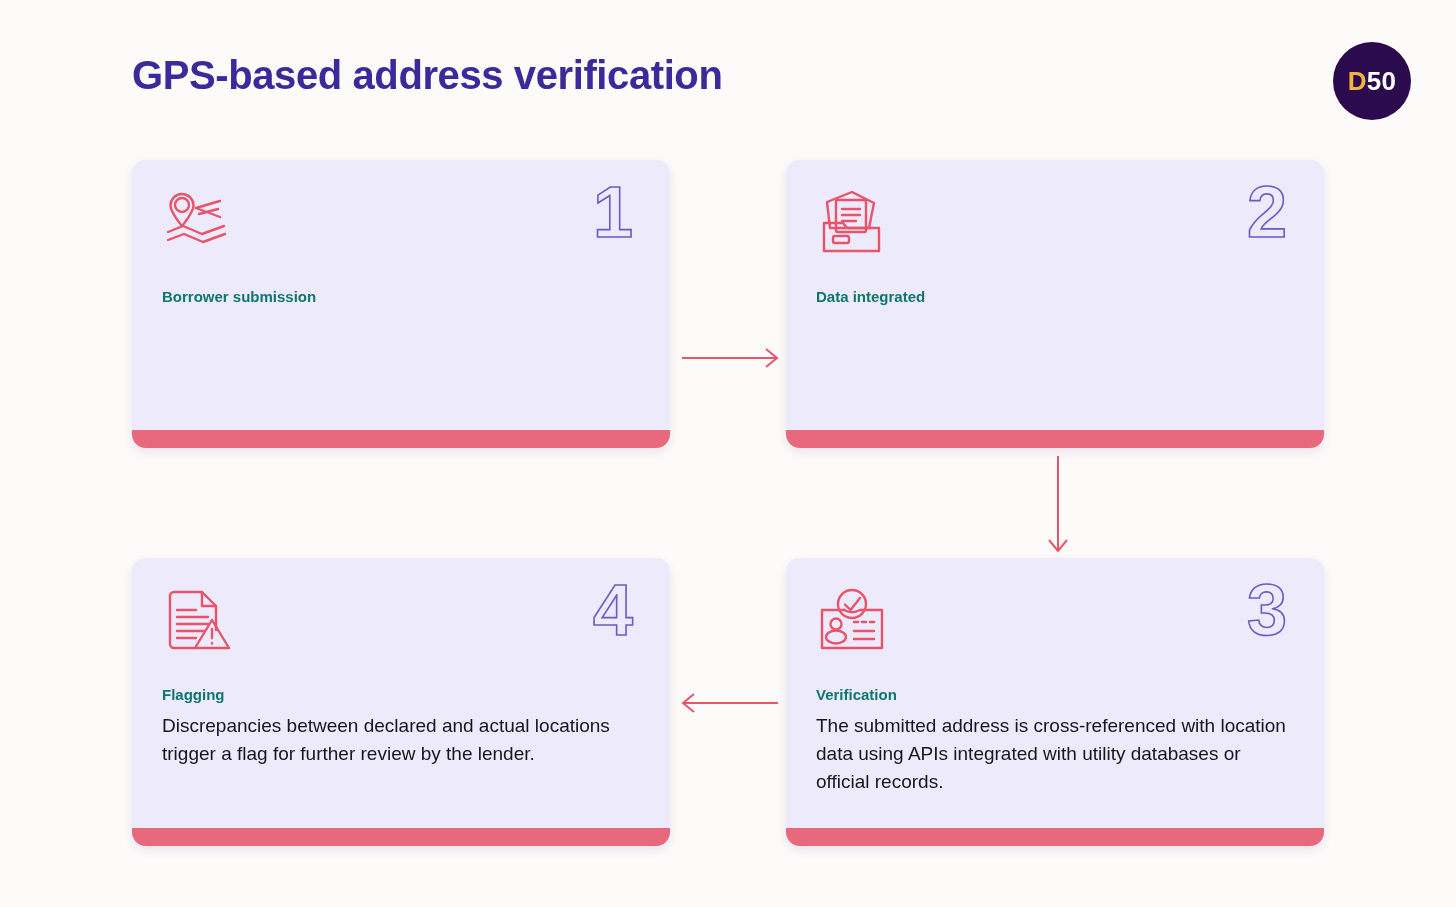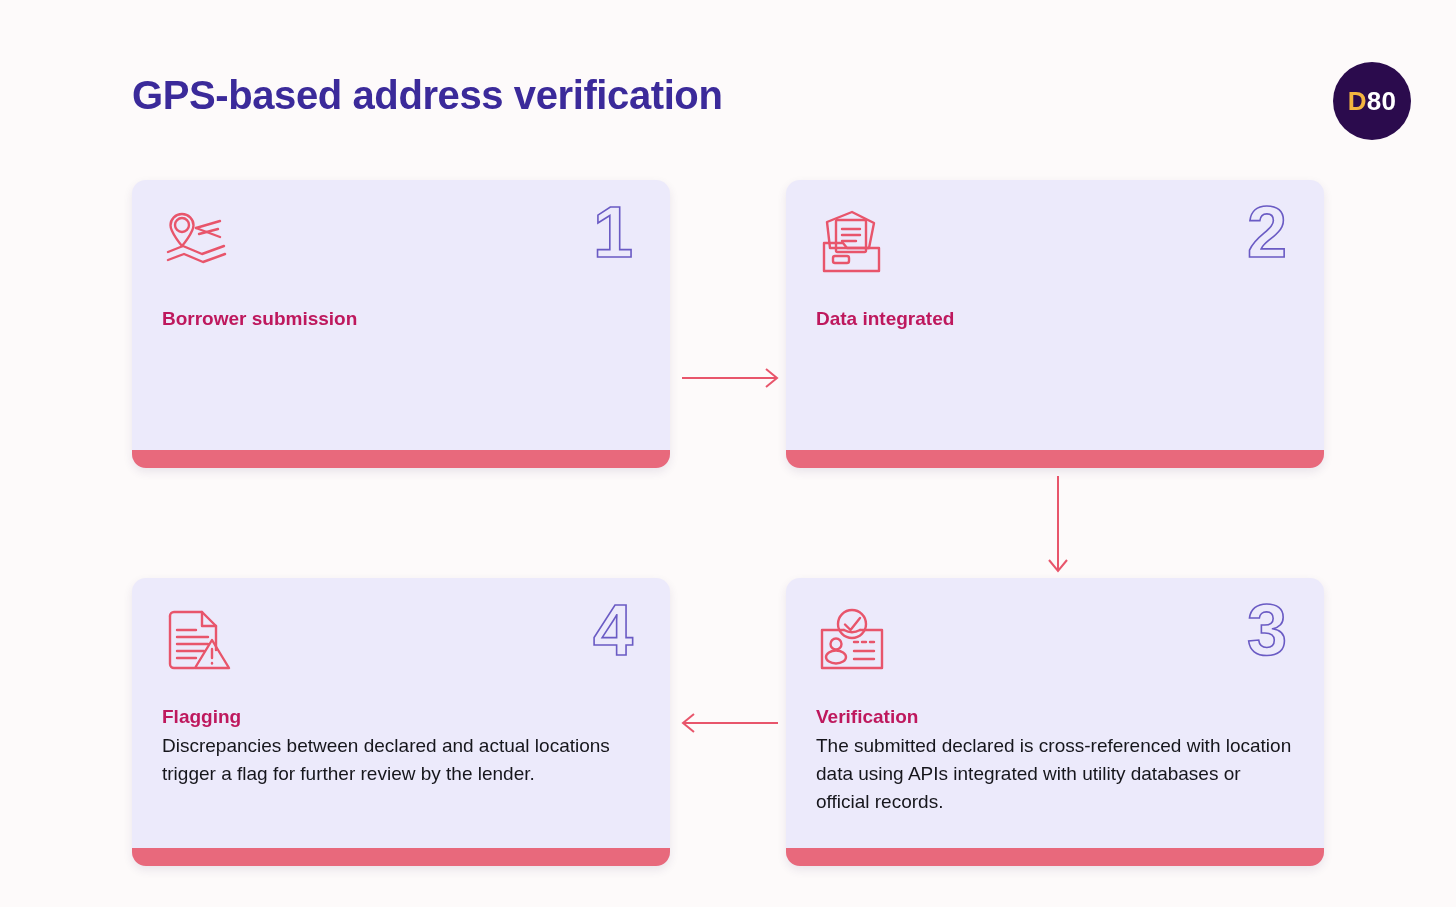--- a/index.html
+++ b/index.html
@@ -6,21 +6,21 @@
 
   body {
     width: 1456px;
     height: 907px;
     background: #FDFAFA;
     font-family: "Liberation Sans", sans-serif;
     overflow: hidden;
     position: relative;
   }
 
-  .page { position: relative; width: 1456px; height: 816px; margin-top: 20px; }
+  .page { position: relative; width: 1456px; height: 816px; }
 
   
   .page-title {
     position: absolute;
     left: 132px;
     top: 52px;
     font-size: 40px;
     font-weight: bold;
     color: #3B2A9A;
     letter-spacing: -0.4px;
@@ -94,23 +94,23 @@
     font-weight: bold;
     fill: none;
     stroke: #6A5BC4;
     stroke-width: 1.6;
   }
 
   .card-heading {
     position: absolute;
     left: 30px;
     top: 127px;
-    font-size: 19px;
-    font-weight: bold;
-    color: #be185d;
+    font-size: 15px;
+    font-weight: bold;
+    color: #0f766e;
     line-height: 1.3;
   }
   .card-desc {
     position: absolute;
     left: 30px;
     top: 154px;
     width: 478px;
     font-size: 19px;
     color: #16161C;
     line-height: 1.48;
@@ -129,21 +129,21 @@
 </style>
 </head>
 <body>
 
 <div class="page">
 
   <h1 class="page-title">GPS-based address verification</h1>
 
   <div class="logo-badge">
     <span class="logo-d">D</span>
-      <span class="logo-91">80</span>
+      <span class="logo-91">50</span>
   </div>
 
   <div class="card card-1">
     <div class="card-body">
 
       <svg class="card-icon" viewBox="0 0 72 72">
         <g fill="none" stroke="#E8556B" stroke-width="2.4" stroke-linecap="round" stroke-linejoin="round">
           <path d="M20 6 C13.5 6 8.5 11 8.5 17.3 C8.5 24.5 20 38 20 38 C20 38 31.5 24.5 31.5 17.3 C31.5 11 26.5 6 20 6 Z"></path>
           <circle cx="20" cy="17" r="7"></circle>
           <path d="M34 20 L58 13"></path>
@@ -199,21 +199,21 @@
           <path d="M38 36 H42 M46 36 H50 M54 36 H58"></path>
           <path d="M38 45 H58 M38 53 H58"></path>
         </g>
       </svg>
 
       <svg class="card-number" viewBox="0 0 62 62">
         <text x="31" y="55" text-anchor="middle">3</text>
       </svg>
 
       <div class="card-heading">Verification</div>
-      <div class="card-desc">The submitted declared is cross-referenced with location data using APIs integrated with utility databases or official records.</div>
+      <div class="card-desc">The submitted address is cross-referenced with location data using APIs integrated with utility databases or official records.</div>
     </div>
     <div class="card-bottom-bar"></div>
   </div>
 
   <div class="card card-4">
     <div class="card-body">
 
       <svg class="card-icon" viewBox="0 0 72 72">
         <g fill="none" stroke="#E8556B" stroke-width="2.4" stroke-linecap="round" stroke-linejoin="round">
           <path d="M8 10 A4 4 0 0 1 12 6 H40 L54 20 V44"></path>

